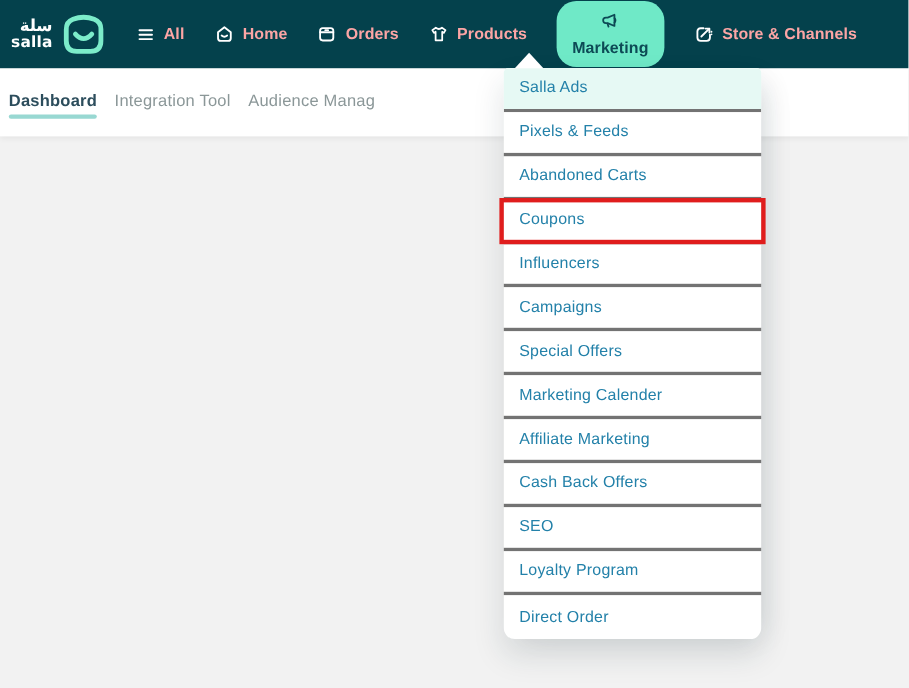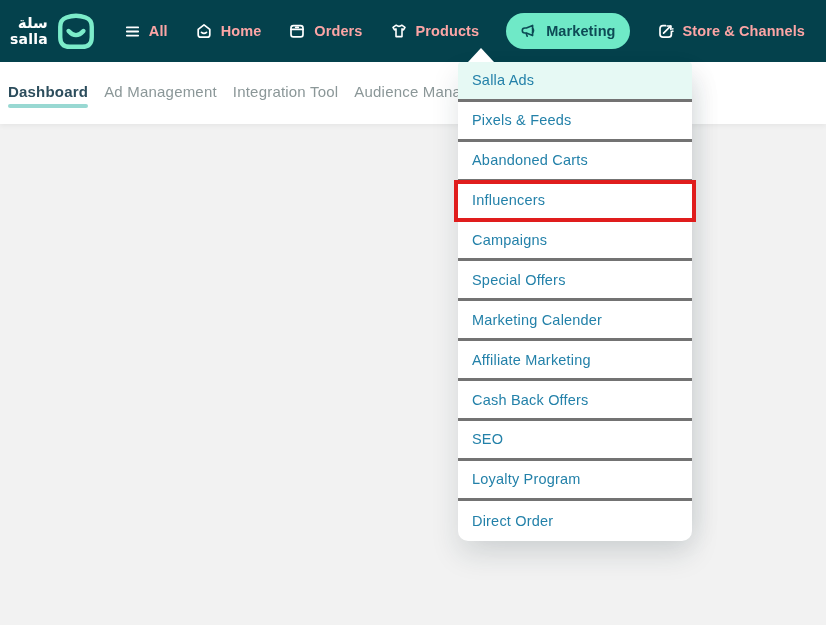--- a/index.html
+++ b/index.html
@@ -14,21 +14,21 @@
   .logo-text { display:flex; flex-direction:column; align-items:flex-end; line-height:1.05;
     color:#fff; font-family:"DejaVu Sans", sans-serif; }
   .logo-text .ar { font-size:15px; font-weight:700; }
   .logo-text .latin { font-size:14px; font-weight:700; letter-spacing:.2px; }
   .logo-mark { display:block; }
 
   .mainnav { display:flex; align-items:center; gap:27px; margin-left:27px; }
   .nav-item { display:flex; align-items:center; gap:8px; color:#fca5a5;
     font-size:14.5px; font-weight:700; cursor:pointer; white-space:nowrap; letter-spacing:.1px; }
   .nav-item svg { display:block; }
-  .nav-item.pill { background:#6fe9c7; color:#0d4a55; padding:9px 14px; border-radius:18px; }
+  .nav-item.pill { background:#6fe9c7; color:#0d4a55; padding:9px 14px; border-radius:18px;flex-direction:column; }
 
   
   .tabbar { position:absolute; top:62px; left:0; width:826px; height:62px; background:#ffffff;
     display:flex; align-items:center; gap:16px; padding:0 8px; z-index:1;
     box-shadow:0 2px 5px rgba(0,0,0,.05); }
   .tab { position:relative; font-size:15px; color:#8b9798; cursor:pointer;
     padding:14px 0 18px 0; white-space:nowrap; letter-spacing:.2px; }
   .tab.active { color:#2c4d5c; font-weight:700; }
   .tab.active::after { content:""; position:absolute; left:0; right:0; bottom:10px;
     height:3.5px; background:#98d8d2; border-radius:3px; }
@@ -115,32 +115,32 @@
           <path d="M15.8 6.8 v.01 M15.8 9.2 v.01"></path>
         </svg>
         <span>Store &amp; Channels</span>
       </a>
 
     </nav>
   </header>
 
   <div class="tabbar">
     <a class="tab active">Dashboard</a>
-    <a class="tab">Ad Management</a>
     <a class="tab">Integration Tool</a>
     <a class="tab">Audience Manag</a>
   </div>
 
   <div class="content"></div>
 
   <div class="caret"></div>
   <div class="dropdown">
     <a class="dd-item highlighted">Salla Ads</a>
     <a class="dd-item">Pixels &amp; Feeds</a>
     <a class="dd-item">Abandoned Carts</a>
+    <a class="dd-item">Coupons</a>
     <a class="dd-item">Influencers</a>
     <a class="dd-item">Campaigns</a>
     <a class="dd-item">Special Offers</a>
     <a class="dd-item">Marketing Calender</a>
     <a class="dd-item">Affiliate Marketing</a>
     <a class="dd-item">Cash Back Offers</a>
     <a class="dd-item">SEO</a>
     <a class="dd-item">Loyalty Program</a>
     <a class="dd-item">Direct Order</a>
   </div>

